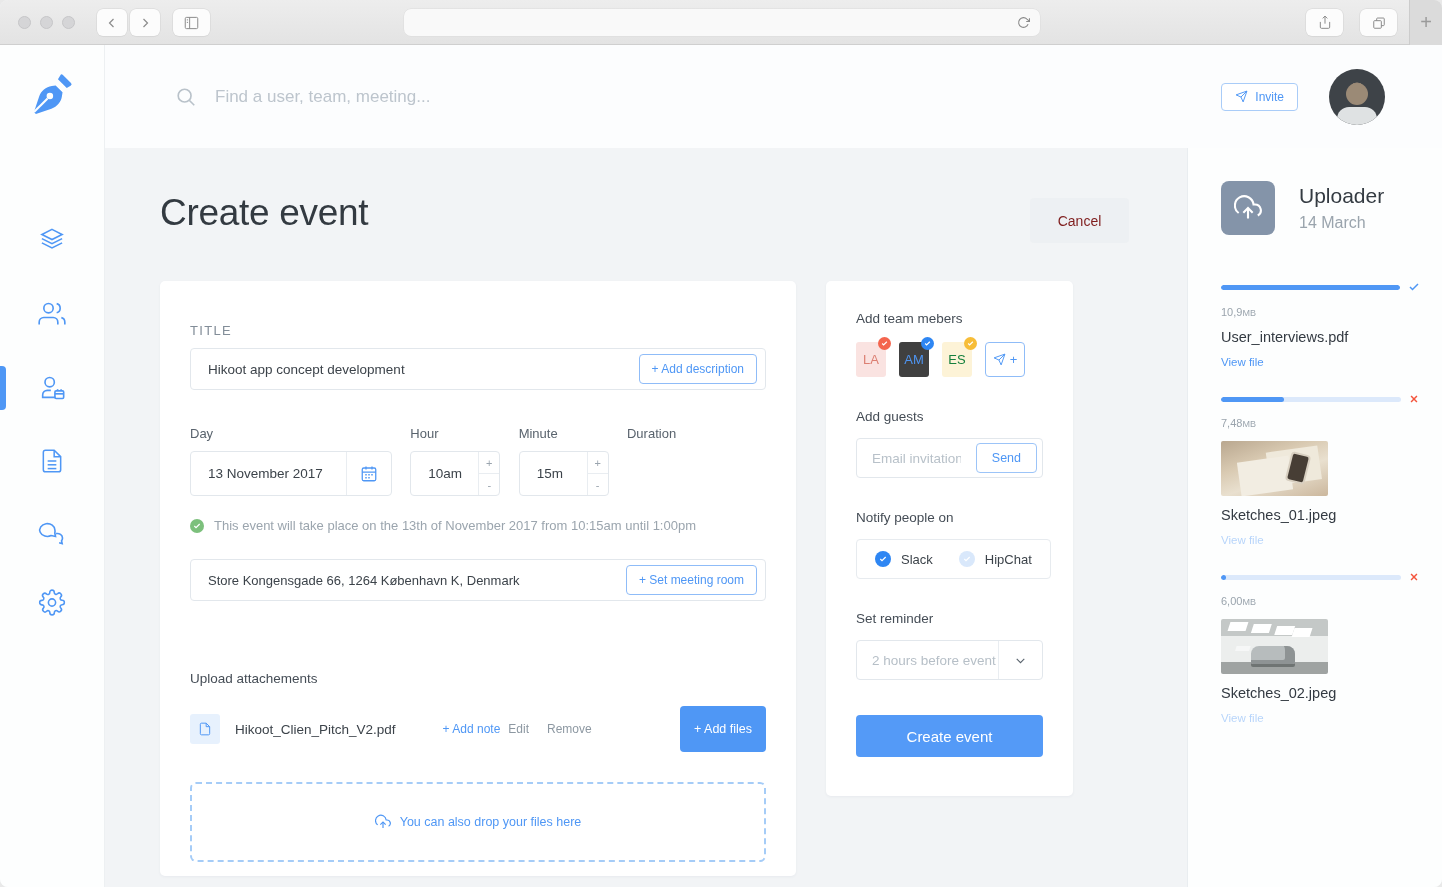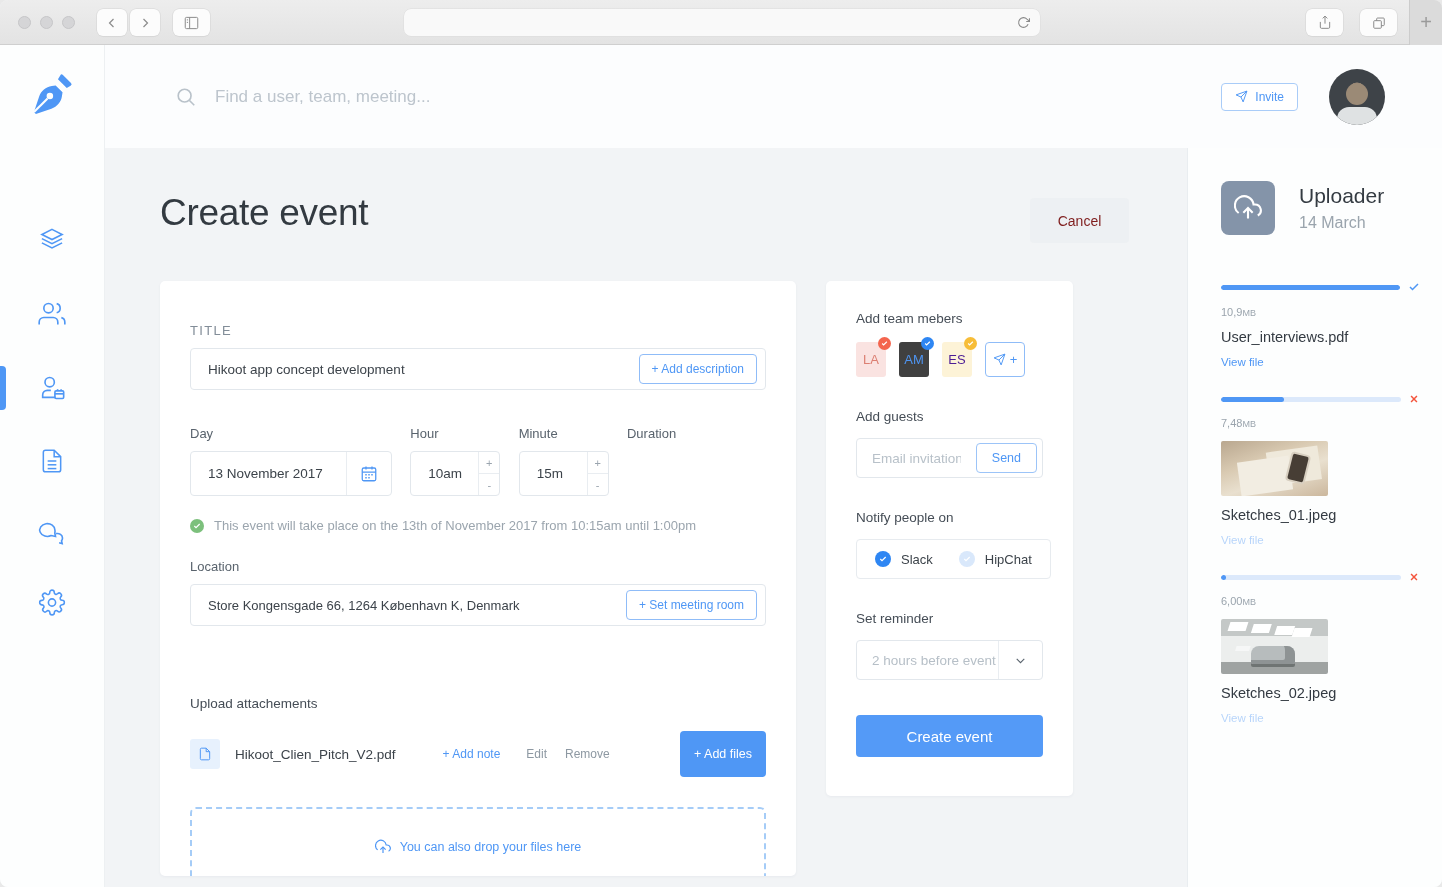--- a/index.html
+++ b/index.html
@@ -343,38 +343,37 @@
             <div class="note-row">
               <span class="note-ic">
                 <svg width="8" height="8" viewBox="0 0 24 24" fill="none" stroke="currentColor" stroke-width="3.5">
                     <polyline points="20 6 9 17 4 12"></polyline>
                   </svg>
               </span>
               <span class="note-txt">This event will take place on the 13th of November 2017 from 10:15am until 1:00pm</span>
             </div>
 
             <div class="loc-block">
-              <div class="lbl">Location</div>
               <div class="input-box">
                 <input type="text" style="font-size: 13px;" value="Store Kongensgade 66, 1264 København K, Denmark">
                 <button class="ghost-btn">+ Set meeting room</button>
               </div>
             </div>
 
             <div class="lbl-dark attach-lbl">Upload attachements</div>
             <div class="file-row">
               <span class="file-ic">
                 <svg width="14" height="14" viewBox="0 0 24 24" fill="none" stroke="currentColor" stroke-width="1.7">
                     <path d="M14 2H6a2 2 0 0 0-2 2v16a2 2 0 0 0 2 2h12a2 2 0 0 0 2-2V8z"></path>
                     <polyline points="14 2 14 8 20 8"></polyline>
                   </svg>
               </span>
               <span class="file-name">Hikoot_Clien_Pitch_V2.pdf</span>
               <button class="link-sm blue" style="margin-left:47px;">+ Add note</button>
-              <button class="link-sm gray" style="margin-left:26px;">Edit</button>
+              <button class="link-sm gray" style="margin-left:8px;">Edit</button>
               <button class="link-sm gray" style="margin-left:18px;">Remove</button>
               <button class="add-files-btn">+ Add files</button>
             </div>
 
             <div class="dropzone">
               <svg width="16" height="16" viewBox="0 0 24 24" fill="none" stroke="currentColor" stroke-width="1.8">
                   <path d="M20.39 18.39A5 5 0 0 0 18 9h-1.26A8 8 0 1 0 4 16.3"></path>
                   <polyline points="16 16 12 12 8 16"></polyline>
                   <line x1="12" y1="12" x2="12" y2="21"></line>
                 </svg>
@@ -394,21 +393,21 @@
                 </span>
               </div>
               <div class="chip" style="background: #404040; color: rgb(78, 148, 241);">
                 <span>AM</span>
                 <span class="badge" style="background: rgb(46, 134, 243);">
                   <svg width="7" height="7" viewBox="0 0 24 24" fill="none" stroke="currentColor" stroke-width="4">
                       <polyline points="20 6 9 17 4 12"></polyline>
                     </svg>
                 </span>
               </div>
-              <div class="chip" style="background: rgb(253, 243, 215); color: #4c1d95;">
+              <div class="chip" style="background: rgb(253, 243, 215); color: #15803d;">
                 <span>ES</span>
                 <span class="badge" style="background: rgb(247, 189, 56);">
                   <svg width="7" height="7" viewBox="0 0 24 24" fill="none" stroke="currentColor" stroke-width="4">
                       <polyline points="20 6 9 17 4 12"></polyline>
                     </svg>
                 </span>
               </div>
               <div class="chip-add">
                 <svg width="13" height="13" viewBox="0 0 24 24" fill="none" stroke="currentColor" stroke-width="1.8">
                     <line x1="22" y1="2" x2="11" y2="13"></line>

